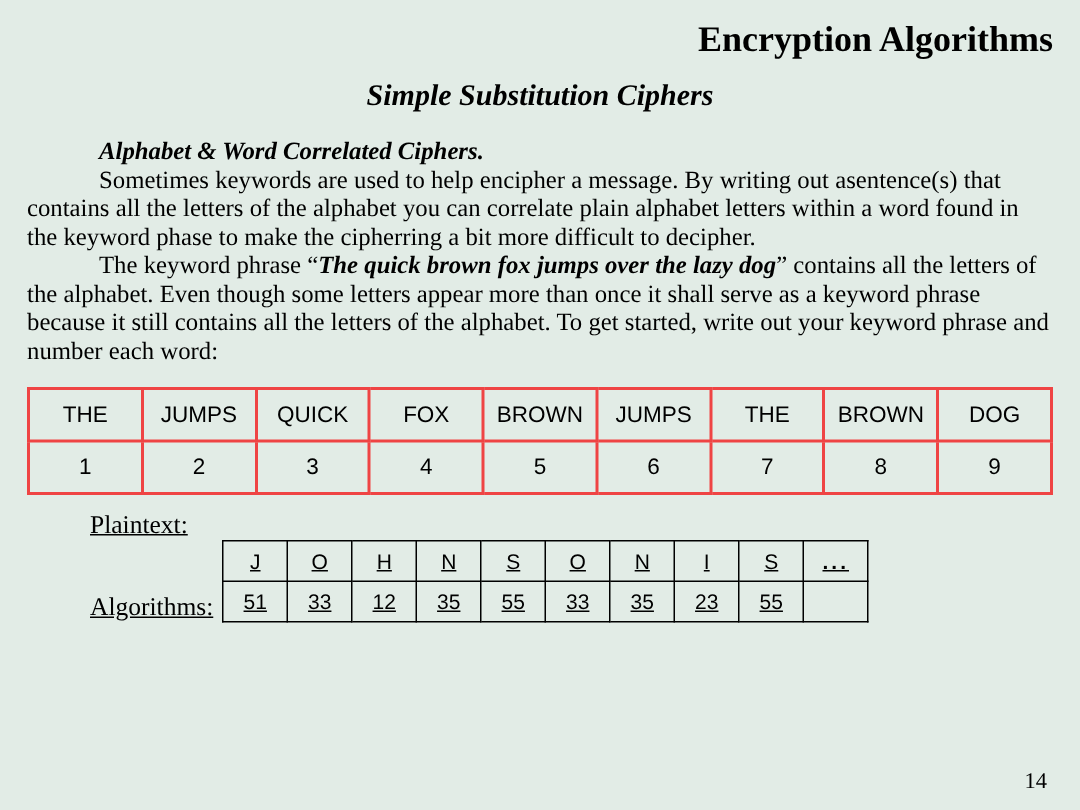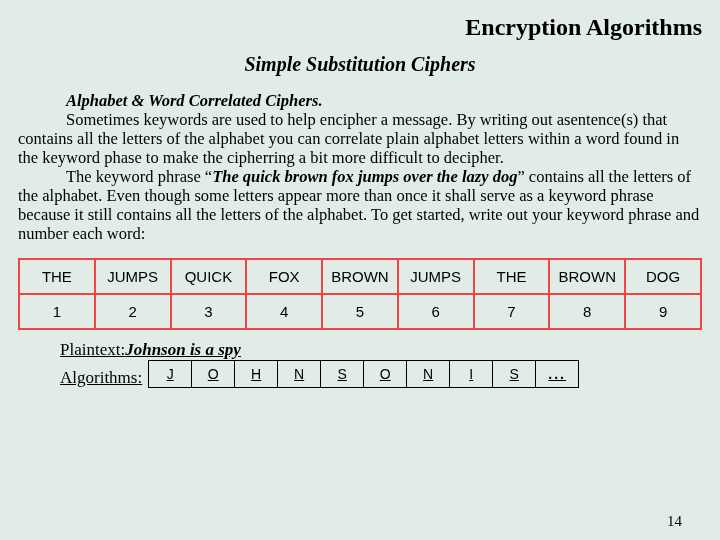--- a/index.html
+++ b/index.html
@@ -79,21 +79,21 @@
     width: 42px;
     padding: 5px 0;
   }
   table.cipher td.ell {
     font-weight: bold;
     letter-spacing: 2px;
   }
 
   .page-no {
     position: absolute;
-    right: 38px;
+    right: 22px;
     bottom: 10px;
     font-size: 15px;
   }
 </style>
 </head>
 <body>
 
 <div class="page">
 
   <div class="title">Encryption Algorithms</div>
@@ -132,37 +132,48 @@
       <td>7</td>
       <td>8</td>
       <td>9</td>
     </tr>
   </tbody>
     </table>
 
   <div class="cipher-block">
     <div class="row">
       <span class="lbl">Plaintext: </span>
-      <span class="kw-italic">Johnson is a spy</span>
     </div>
     <div class="row">
       <span class="lbl">Algorithms:</span>
       <table class="cipher">
         <tbody>
             <tr>
           <td>J</td>
           <td>O</td>
           <td>H</td>
           <td>N</td>
           <td>S</td>
           <td>O</td>
           <td>N</td>
           <td>I</td>
           <td>S</td>
           <td class="ell">...</td>
         </tr>
+        <tr>
+          <td>51</td>
+          <td>33</td>
+          <td>12</td>
+          <td>35</td>
+          <td>55</td>
+          <td>33</td>
+          <td>35</td>
+          <td>23</td>
+          <td>55</td>
+          <td></td>
+        </tr>
       </tbody>
         </table>
     </div>
   </div>
 
   <div class="page-no">14</div>
 </div>
 
 </body></html>

